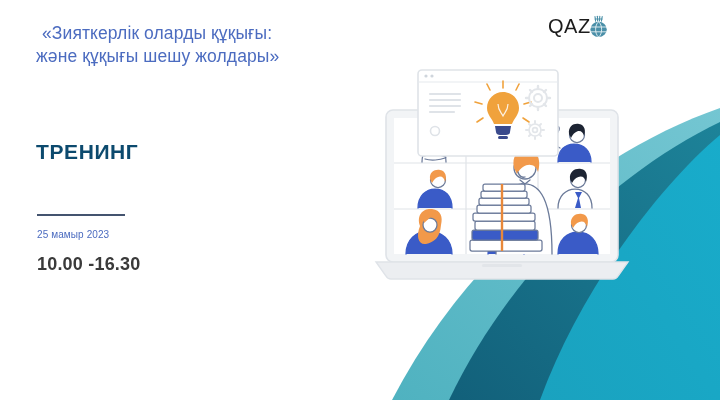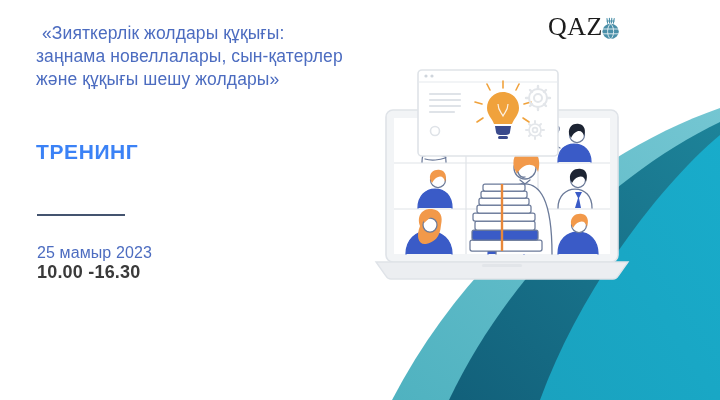--- a/index.html
+++ b/index.html
@@ -16,58 +16,58 @@
     background:#ffffff;
     overflow:hidden;
   }
 
   
   .waves { position:absolute; inset:0; pointer-events:none; }
 
   
   .logo {
     position:absolute; left:548px; top:14px;
-    display:flex; align-items:flex-end;
-    font-family:Liberation Serif, serif;
-    font-size:26px; letter-spacing:.5px; color:#1c1c1c;
+    display:flex; align-items:center;
+    font-family:Liberation Sans, sans-serif;
+    font-size:20px; letter-spacing:.5px; color:#1c1c1c;
     line-height:1;
   }
   .logo .mark { display:inline-block; width:22px; height:24px; margin:0 -3px; position:relative; top:1px; }
 
   
   .title {
     position:absolute; left:36px; top:22px; width:330px;
     color:#4c6cc0;
     font-size:17.5px;
     line-height:1.32;
     font-weight:400;
     letter-spacing:.1px;
   }
   .title .ln { display:block; white-space:nowrap; }
   .title .ln.first { text-indent:6px; }
 
   .subtitle {
     position:absolute; left:36px; top:140px;
-    color:#3b82f6;
+    color:#0c4a6e;
     font-size:21px;
     font-weight:bold;
     letter-spacing:.6px;
   }
 
   
   .rule {
     position:absolute; left:37px; top:214px;
     width:88px; height:2px; background:#44546f;
   }
   .date {
-    position:absolute; left:37px; top:244px;
-    color:#4c6cc0; font-size:16px; letter-spacing:.1px;
+    position:absolute; left:37px; top:229px;
+    color:#4c6cc0; font-size:10px; letter-spacing:.1px;
   }
   .time {
-    position:absolute; left:37px; top:262px;
+    position:absolute; left:37px; top:254px;
     color:#3a3a3a; font-size:18px; font-weight:bold; letter-spacing:.2px;
   }
 
   
   .illus { position:absolute; left:372px; top:68px; width:260px; height:220px; }
 </style>
 </head>
 <body>
 
 <div id="slide">
@@ -113,22 +113,21 @@
           <path d="M2.4,12.0 L18.8,12.0"></path>
           <path d="M2.4,16.8 L18.8,16.8"></path>
           <path d="M10.6,6.8 C6.6,9.8 6.6,19.0 10.6,22.0"></path>
           <path d="M10.6,6.8 C14.6,9.8 14.6,19.0 10.6,22.0"></path>
         </g>
       </svg>
     </span>
   </div>
 
   <div class="title">
-    <span class="ln first">«Зияткерлік жолдары құқығы:</span>
-    <span class="ln">заңнама новеллалары, сын-қатерлер</span>
+    <span class="ln first">«Зияткерлік оларды құқығы:</span>
     <span class="ln">және құқығы шешу жолдары»</span>
   </div>
 
   <div class="subtitle">ТРЕНИНГ</div>
 
   <div class="rule"></div>
   <div class="date">25 мамыр 2023</div>
   <div class="time">10.00 -16.30</div>
 
   <div class="illus">

